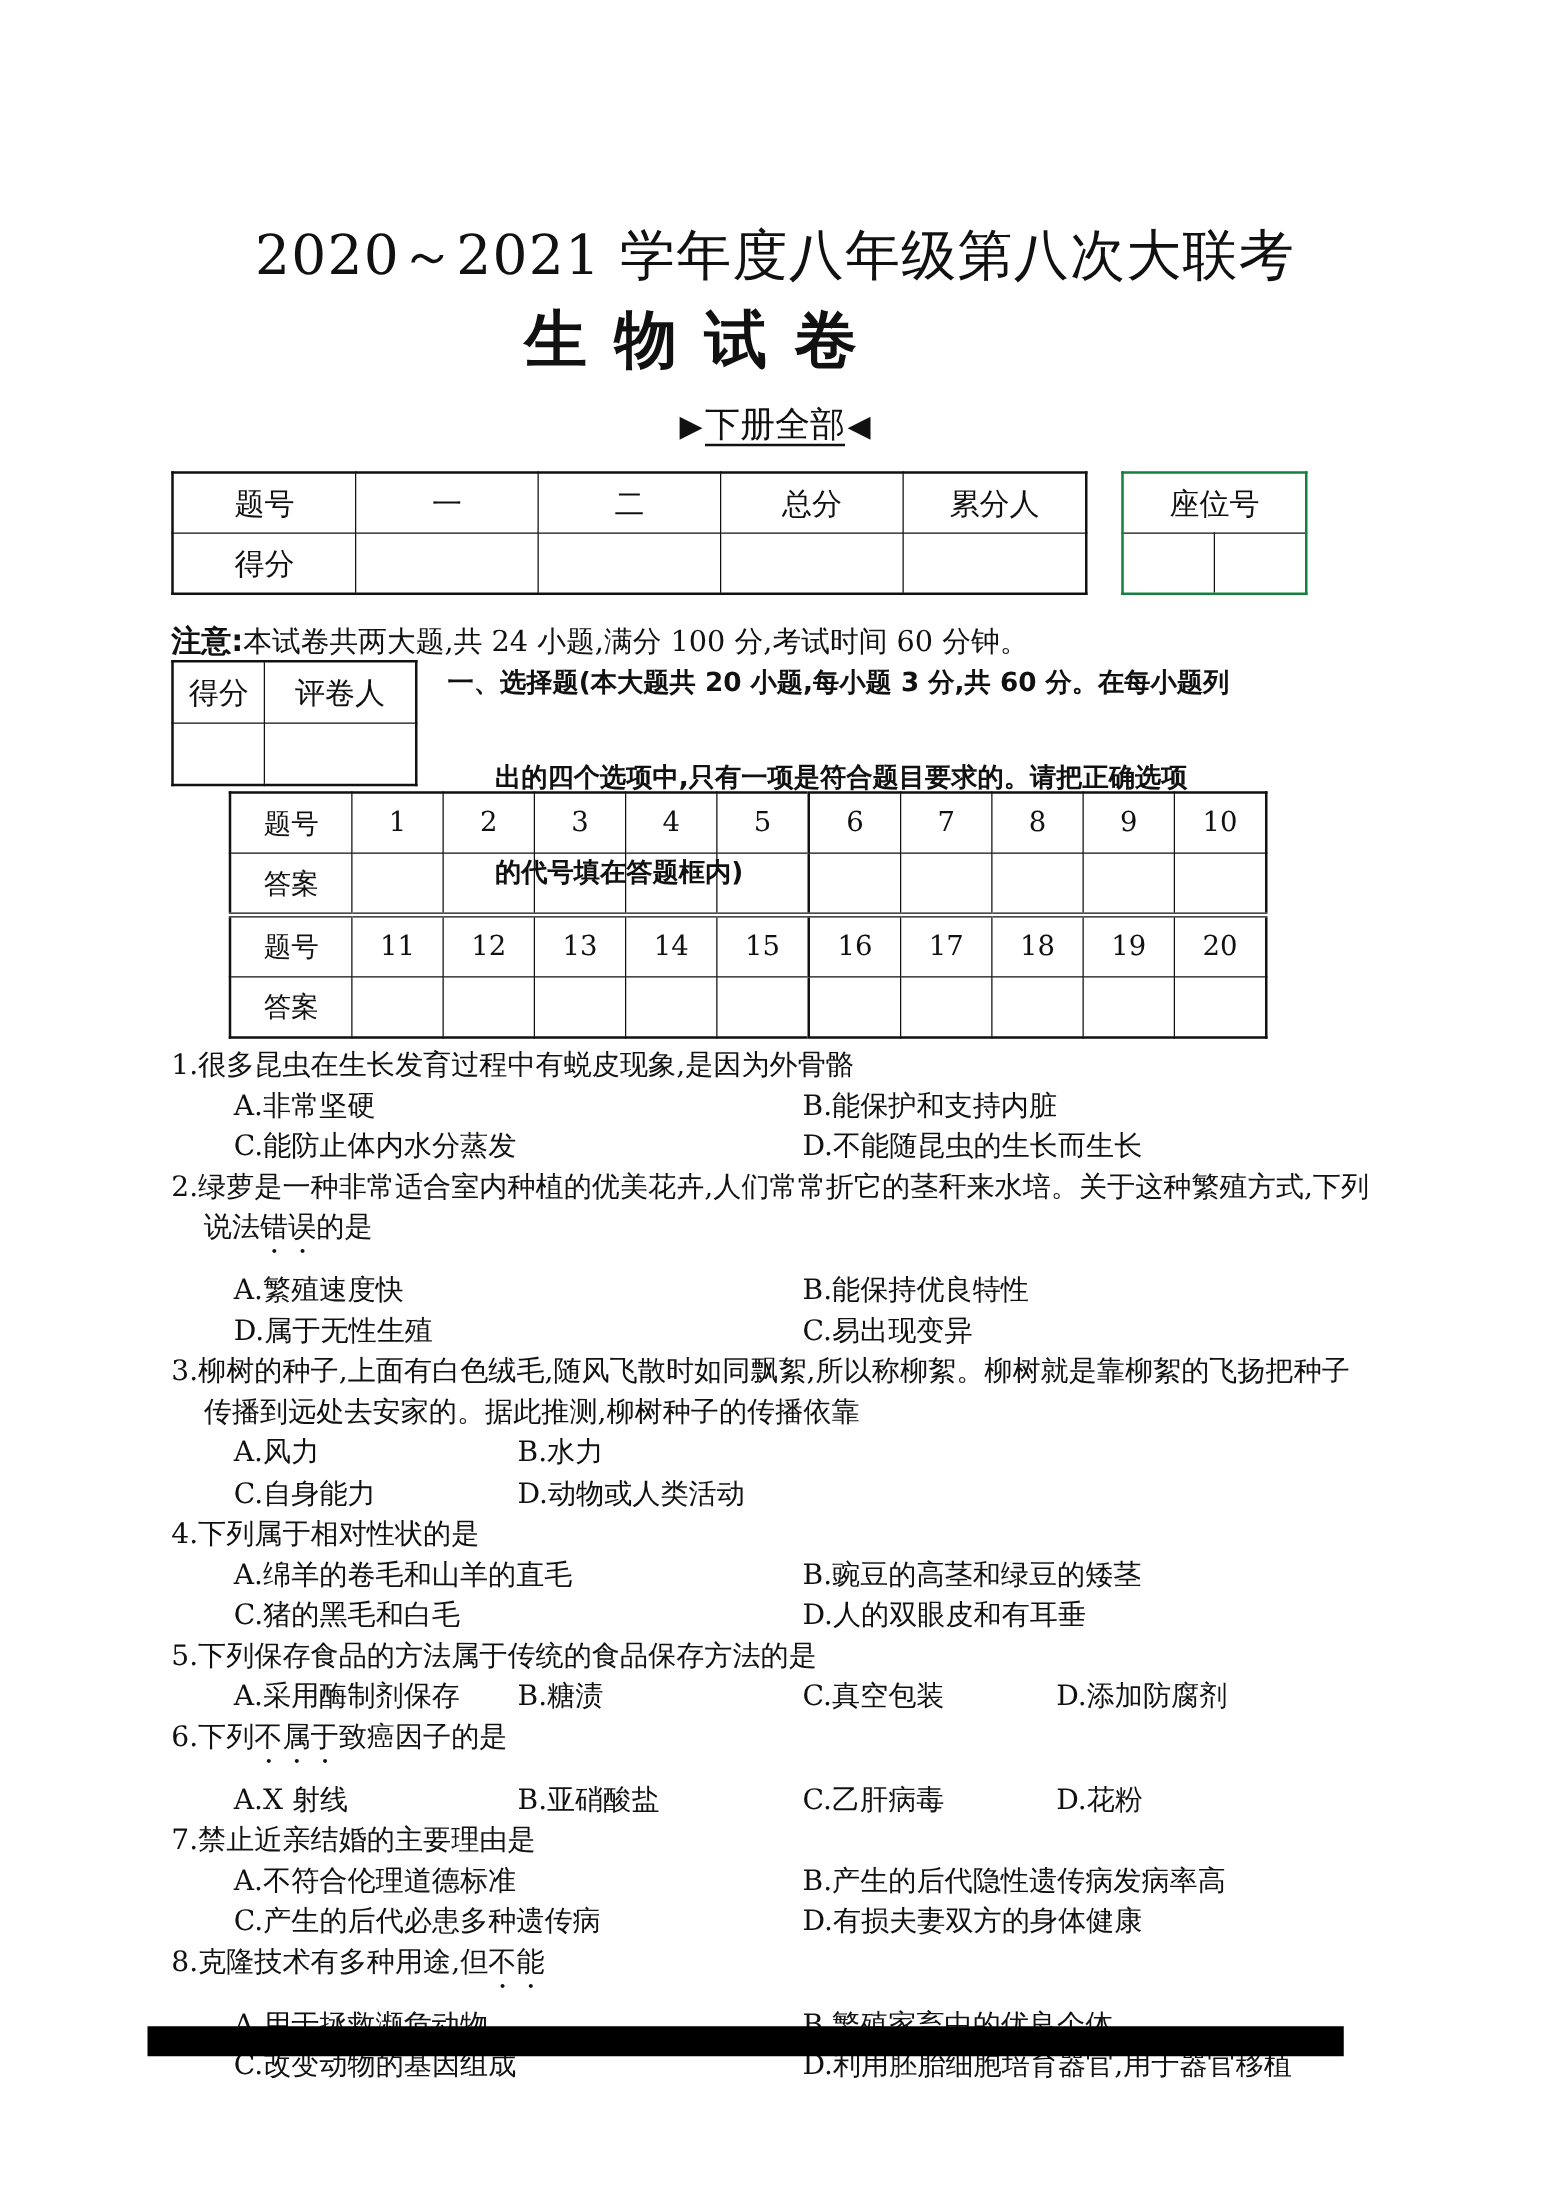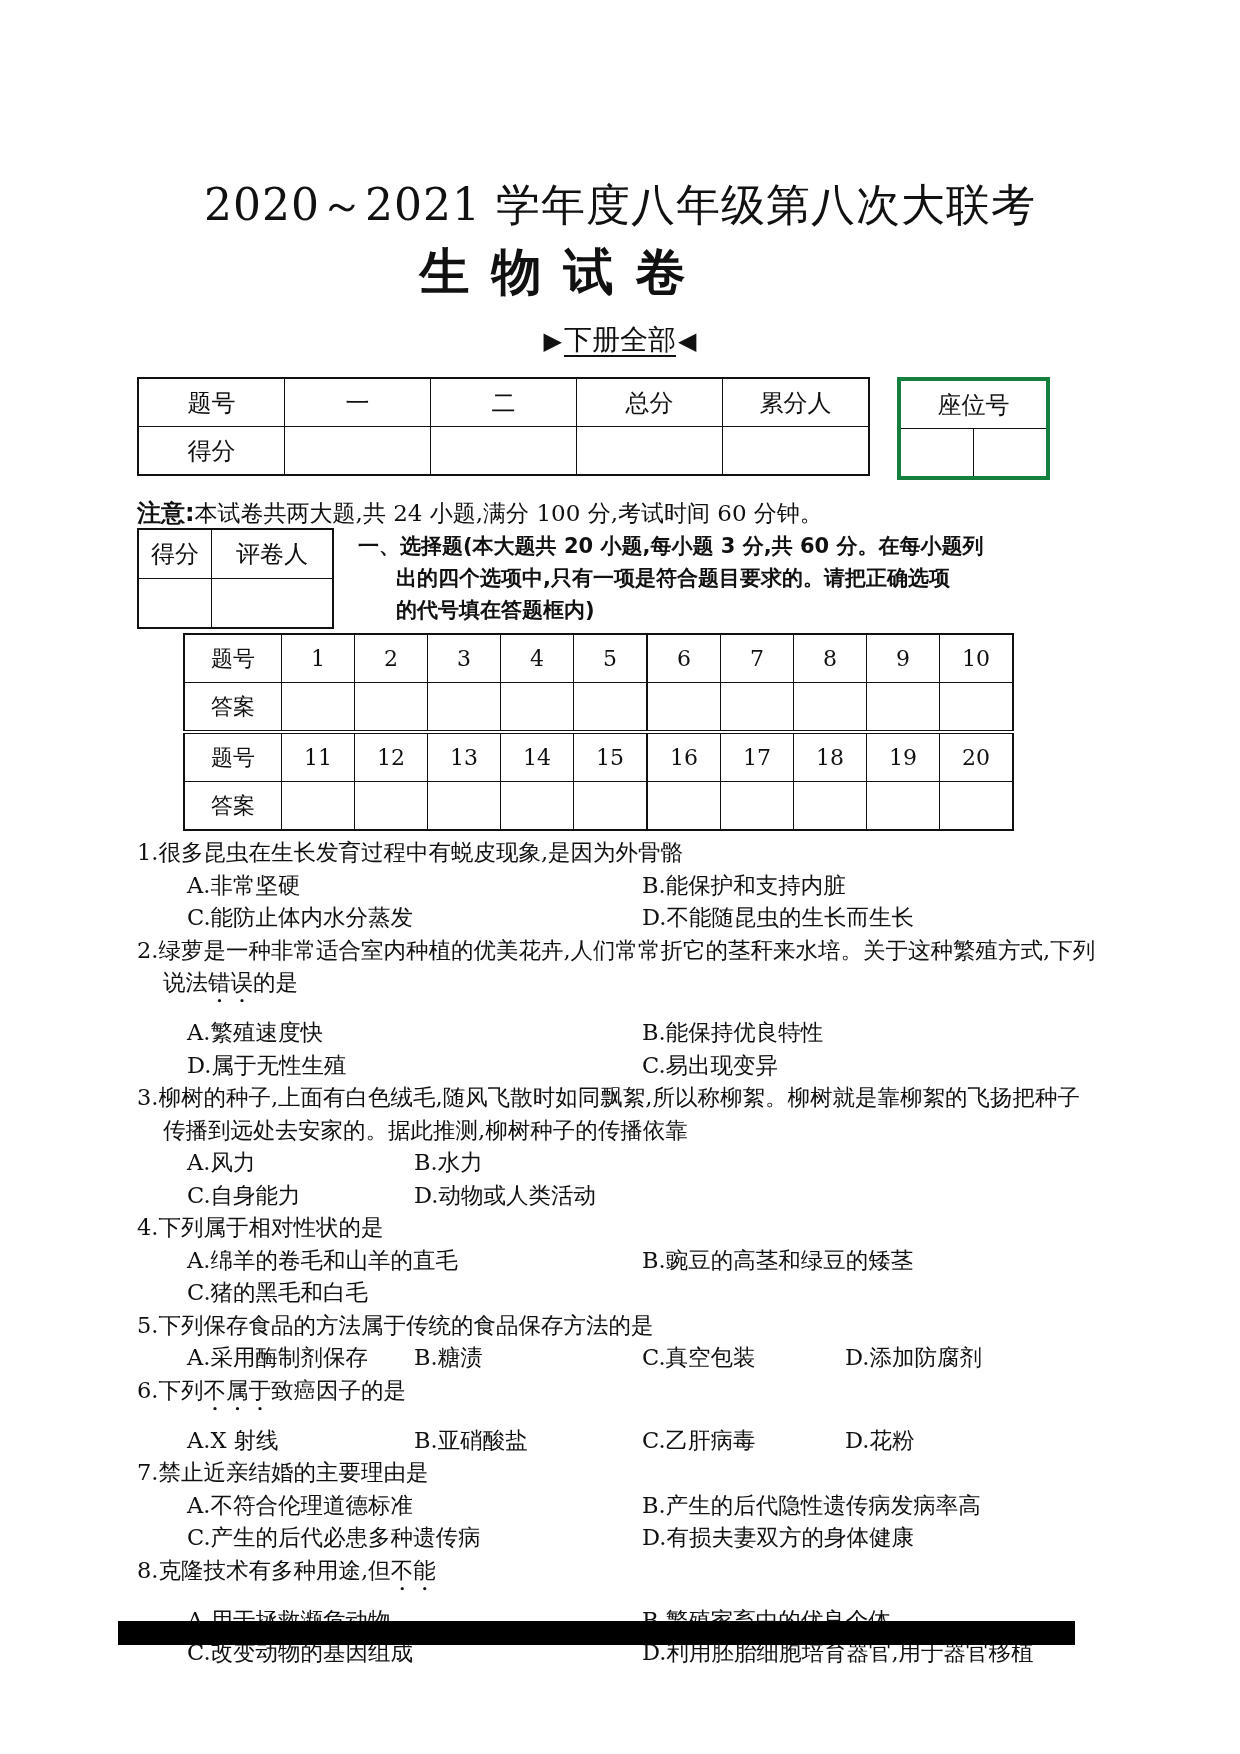--- a/index.html
+++ b/index.html
@@ -10,28 +10,28 @@
   .subtitle { left: 0; width: 1127px; top: 242px; text-align: center; font-size: 50px; font-weight: bold; letter-spacing: 22px; line-height: 60px;
               font-family: "DejaVu Sans", sans-serif; }
   .scope { left: 0; width: 1240px; top: 318px; text-align: center; font-size: 28px; line-height: 44px; }
   .scope .tri { font-size: 24px; }
   .scope .txt { text-decoration: underline; text-underline-offset: 6px; padding: 0 2px; }
   table { border-collapse: collapse; }
   td { border: 1.5px solid #111; text-align: center; padding: 0; font-size: 24px; }
   .score-table { left: 137px; top: 377px; }
   .score-table td { width: 145px; height: 47px; }
   .score-table { border: 2px solid #111; }
-  .seat-table { left: 897px; top: 377px; border: 4px solid #15803d; }
+  .seat-table { left: 897px; top: 377px; border: 2px solid #15803d; }
   .seat-table td { height: 47px; }
   .notice { left: 137px; top: 484px; font-size: 23px; line-height: 34px; margin-top: 12px; }
   .notice b { font-family: "DejaVu Sans", sans-serif; font-weight: bold; font-size: 24px; }
   .grader-table { left: 137px; top: 528px; border: 2px solid #111; }
   .grader-table td { height: 48px; }
   .section-head { left: 358px; top: 530px; width: 700px; font-family: "DejaVu Sans", sans-serif; font-weight: bold; font-size: 21px; line-height: 32px; }
-  .section-head .l2 { padding-left: 38px; display: block; }
+  .section-head .l2 { padding-left: 38px; display: block; margin-top: 44px; }
   .answer-table { left: 183px; top: 633px; border: 2px solid #111; }
   .answer-table td { width: 72px; height: 47px; font-size: 22px; }
   .answer-table td.hdr { width: 96px; }
   .answer-table tr.sep td { border-top: 4px double #111; }
   .answer-table td.mid { border-left: 2.5px solid #111; }
   .questions { left: 137px; top: 836px; width: 960px; font-size: 22.5px; line-height: 32.5px; }
   .q { position: relative; }
   .q .stem { display: block; padding-left: 26px; text-indent: -26px; }
   .opts { display: flex; flex-wrap: wrap; padding-left: 50px; }
   .opts.two .opt { width: 455px; }
@@ -199,20 +199,21 @@
       <span class="opt">D.动物或人类活动</span>
     </div>
   </div>
 
   <div class="q">
     <span class="stem">4.下列属于相对性状的是</span>
     <div class="opts two">
       <span class="opt">A.绵羊的卷毛和山羊的直毛</span>
       <span class="opt">B.豌豆的高茎和绿豆的矮茎</span>
       <span class="opt">C.猪的黑毛和白毛</span>
+      <span class="opt">D.人的双眼皮和有耳垂</span>
     </div>
   </div>
 
   <div class="q">
     <span class="stem">5.下列保存食品的方法属于传统的食品保存方法的是</span>
     <div class="opts four">
       <span class="opt">A.采用酶制剂保存</span>
       <span class="opt">B.糖渍</span>
       <span class="opt">C.真空包装</span>
       <span class="opt">D.添加防腐剂</span>

